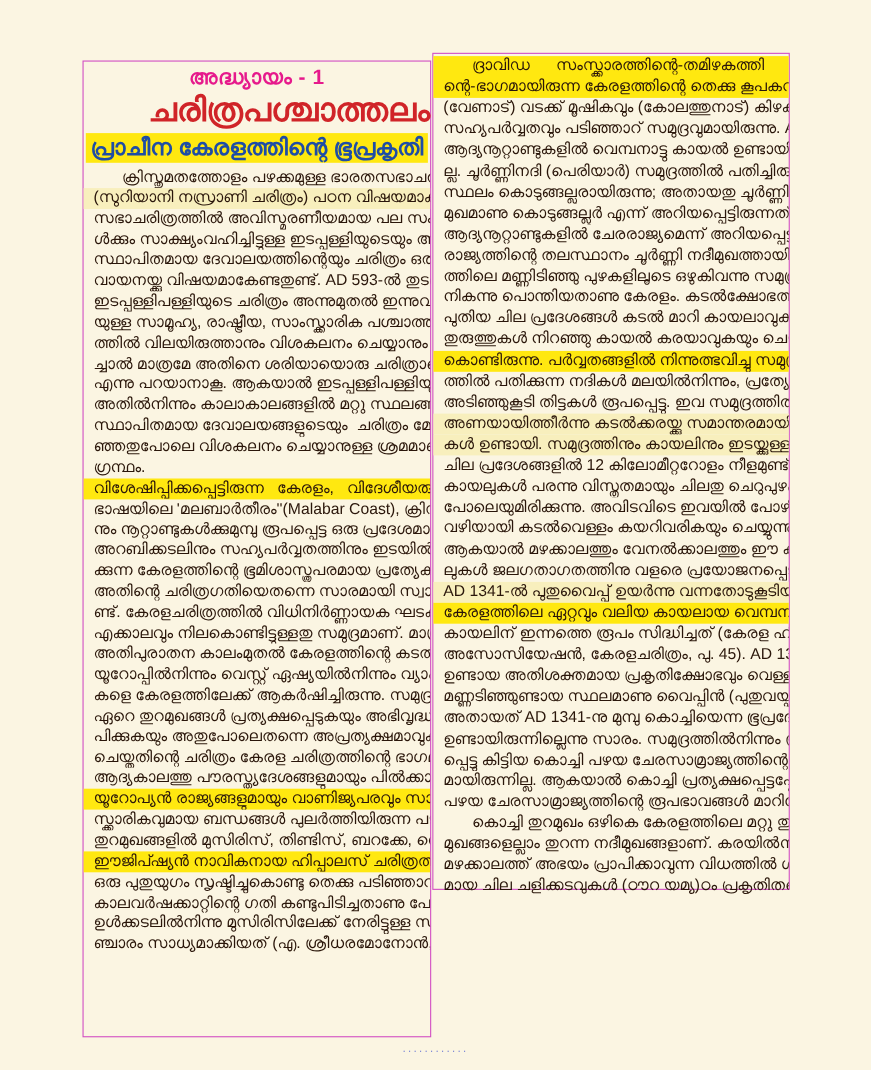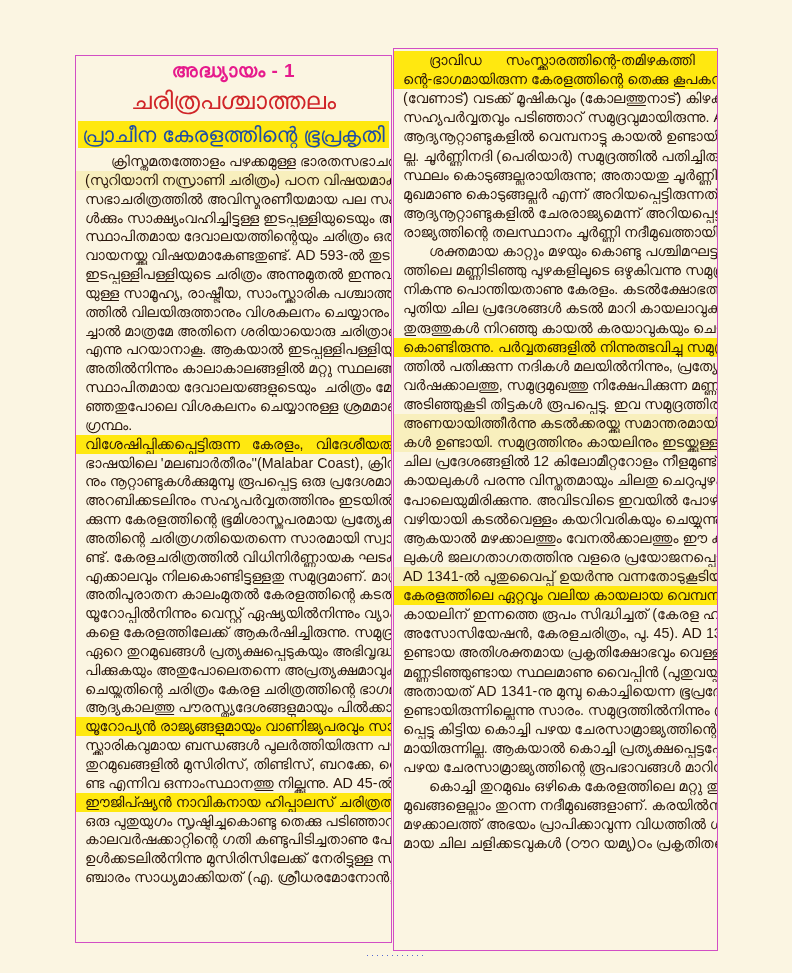--- a/index.html
+++ b/index.html
@@ -9,35 +9,35 @@
     font-family:"Liberation Sans","DejaVu Sans",sans-serif;
     color:var(--c-text,#2a160a);
   }
   .colbox{
     position:absolute;
     border:1px solid var(--c-border,#d24ec4);
     box-sizing:border-box;
     background:var(--c-page,#fbf5e2);
   }
   .box-left{left:75px;top:55px;width:317px;height:888px;}
-  .box-right{left:393px;top:48px;width:325px;height:903px;}
+  .box-right{left:393px;top:48px;width:325px;height:761px;}
   .header{ text-align:center; padding-top:3px; }
   .chapter{
     color:var(--c-chapter,#e61a8c);
     font-weight:bold;font-size:19px;line-height:24px;letter-spacing:.5px;
   }
   .title{
     color:var(--c-title,#d02428);
-    font-weight:normal;font-size:24px;line-height:36px;margin:0;
+    font-weight:bold;font-size:30px;line-height:36px;margin:0;text-align:right;
   }
   .subtitle{
     display:inline-block;margin-top:2px;
     background:var(--c-bright,#ffe810);
     color:var(--c-subtitle,#1e4da6);
-    font-weight:normal;font-size:21px;line-height:25px;padding:1px 4px;
+    font-weight:bold;font-size:21px;line-height:25px;padding:1px 4px;
   }
   .lines{margin-top:4px;}
   .box-right .lines{margin-top:2px;}
   .line{
     height:var(--lh,19.1px);line-height:var(--lh,19.1px);
     font-size:14.3px;font-weight:500;
     white-space:pre;overflow:hidden;
     padding:0 4px 0 9px;
   }
   .box-left{--lh:18.85px;}
@@ -87,49 +87,46 @@
       <div class="line">അതിപുരാതന കാലംമുതൽ കേരളത്തിന്റെ കടൽത്തീരം</div>
       <div class="line">യൂറോപ്പിൽനിന്നും വെസ്റ്റ് ഏഷ്യയിൽനിന്നും വ്യാപാരി</div>
       <div class="line">കളെ കേരളത്തിലേക്ക് ആകർഷിച്ചിരുന്നു. സമുദ്രതീരത്ത്</div>
       <div class="line">ഏറെ തുറമുഖങ്ങൾ പ്രത്യക്ഷപ്പെടുകയും അഭിവൃദ്ധിപ്രാ</div>
       <div class="line">പിക്കുകയും അതുപോലെതന്നെ അപ്രത്യക്ഷമാവുകയും</div>
       <div class="line">ചെയ്തതിന്റെ ചരിത്രം കേരള ചരിത്രത്തിന്റെ ഭാഗമാണ്.</div>
       <div class="line">ആദ്യകാലത്തു പൗരസ്ത്യദേശങ്ങളുമായും പിൽക്കാലത്തു</div>
       <div class="line bright">യൂറോപ്യൻ രാജ്യങ്ങളുമായും വാണിജ്യപരവും സാം</div>
       <div class="line">സ്ക്കാരികവുമായ ബന്ധങ്ങൾ പുലർത്തിയിരുന്ന പഴയ</div>
       <div class="line">തുറമുഖങ്ങളിൽ മുസിരിസ്, തിണ്ടിസ്, ബറക്കേ, നെൽക്കി</div>
-      <div class="line">ണ്ട എന്നിവ ഒന്നാംസ്ഥാനത്തു നില്ക്കുന്നു. AD 45-ൽ</div>
       <div class="line bright">ഈജിപ്ഷ്യൻ നാവികനായ ഹിപ്പാലസ് ചരിത്രത്തിൽ</div>
       <div class="line">ഒരു പുതുയുഗം സൃഷ്ടിച്ചുകൊണ്ടു തെക്കു പടിഞ്ഞാറൻ</div>
       <div class="line">കാലവർഷക്കാറ്റിന്റെ ഗതി കണ്ടുപിടിച്ചതാണു പേർഷ്യൻ</div>
       <div class="line">ഉൾക്കടലിൽനിന്നു മുസിരിസിലേക്ക് നേരിട്ടുള്ള സമുദ്രസ</div>
       <div class="line">ഞ്ചാരം സാധ്യമാക്കിയത് (എ. ശ്രീധരമോനോൻ, കേരള</div>
     </div>
 </div>
 
 <div class="colbox box-right">
   <div class="lines">
       <div class="line bright indent">ദ്രാവിഡ      സംസ്ക്കാരത്തിന്റെ-തമിഴകത്തി</div>
       <div class="line bright">ന്റെ-ഭാഗമായിരുന്ന കേരളത്തിന്റെ തെക്കു കൂപകവും</div>
       <div class="line">(വേണാട്) വടക്ക് മൂഷികവും (കോലത്തുനാട്) കിഴക്ക്</div>
       <div class="line">സഹ്യപർവ്വതവും പടിഞ്ഞാറ് സമുദ്രവുമായിരുന്നു. AD</div>
       <div class="line">ആദ്യനൂറ്റാണ്ടുകളിൽ വെമ്പനാട്ടു കായൽ ഉണ്ടായിരുന്നി</div>
       <div class="line">ല്ല. ചൂർണ്ണിനദി (പെരിയാർ) സമുദ്രത്തിൽ പതിച്ചിരുന്ന</div>
       <div class="line">സ്ഥലം കൊടുങ്ങല്ലൂരായിരുന്നു; അതായതു ചൂർണ്ണി നദീ</div>
       <div class="line">മുഖമാണു കൊടുങ്ങല്ലൂർ എന്ന് അറിയപ്പെട്ടിരുന്നത്. AD</div>
       <div class="line">ആദ്യനൂറ്റാണ്ടുകളിൽ ചേരരാജ്യമെന്ന് അറിയപ്പെട്ടിരുന്ന</div>
       <div class="line">രാജ്യത്തിന്റെ തലസ്ഥാനം ചൂർണ്ണി നദീമുഖത്തായിരുന്നു.</div>
-      <div class="line indent">ശക്തമായ കാറ്റും മഴയും കൊണ്ടു പശ്ചിമഘട്ട</div>
       <div class="line">ത്തിലെ മണ്ണിടിഞ്ഞു പുഴകളിലൂടെ ഒഴുകിവന്നു സമുദ്രം</div>
       <div class="line">നികന്നു പൊന്തിയതാണു കേരളം. കടൽക്ഷോഭത്തിൽ</div>
       <div class="line">പുതിയ ചില പ്രദേശങ്ങൾ കടൽ മാറി കായലാവുകയും</div>
       <div class="line">തുരുത്തുകൾ നിറഞ്ഞു കായൽ കരയാവുകയും ചെയ്തു</div>
       <div class="line bright">കൊണ്ടിരുന്നു. പർവ്വതങ്ങളിൽ നിന്നുത്ഭവിച്ചു സമുദ്ര</div>
       <div class="line">ത്തിൽ പതിക്കുന്ന നദികൾ മലയിൽനിന്നും, പ്രത്യേകിച്ചു</div>
-      <div class="line">വർഷക്കാലത്തു, സമുദ്രമുഖത്തു നിക്ഷേപിക്കുന്ന മണ്ണ്</div>
       <div class="line">അടിഞ്ഞുകൂടി തിട്ടകൾ രൂപപ്പെട്ടു. ഇവ സമുദ്രത്തിൽ ഒരു</div>
       <div class="line pale">അണയായിത്തീർന്നു കടൽക്കരയ്ക്കു സമാന്തരമായി കായലു</div>
       <div class="line pale">കൾ ഉണ്ടായി. സമുദ്രത്തിനും കായലിനും ഇടയ്ക്കുള്ള കരയ്ക്കു</div>
       <div class="line">ചില പ്രദേശങ്ങളിൽ 12 കിലോമീറ്ററോളം നീളമുണ്ട്. ചില</div>
       <div class="line">കായലുകൾ പരന്നു വിസ്തൃതമായും ചിലതു ചെറുപുഴകൾ</div>
       <div class="line">പോലെയുമിരിക്കുന്നു. അവിടവിടെ ഇവയിൽ പോഴികൾ</div>
       <div class="line">വഴിയായി കടൽവെള്ളം കയറിവരികയും ചെയ്യുന്നുണ്ട്.</div>
       <div class="line">ആകയാൽ മഴക്കാലത്തും വേനൽക്കാലത്തും ഈ കായ</div>
       <div class="line">ലുകൾ ജലഗതാഗതത്തിനു വളരെ പ്രയോജനപ്പെടുന്നു.</div>
       <div class="line pale">AD 1341-ൽ പുതുവൈപ്പ് ഉയർന്നു വന്നതോടുകൂടിയാണു</div>

